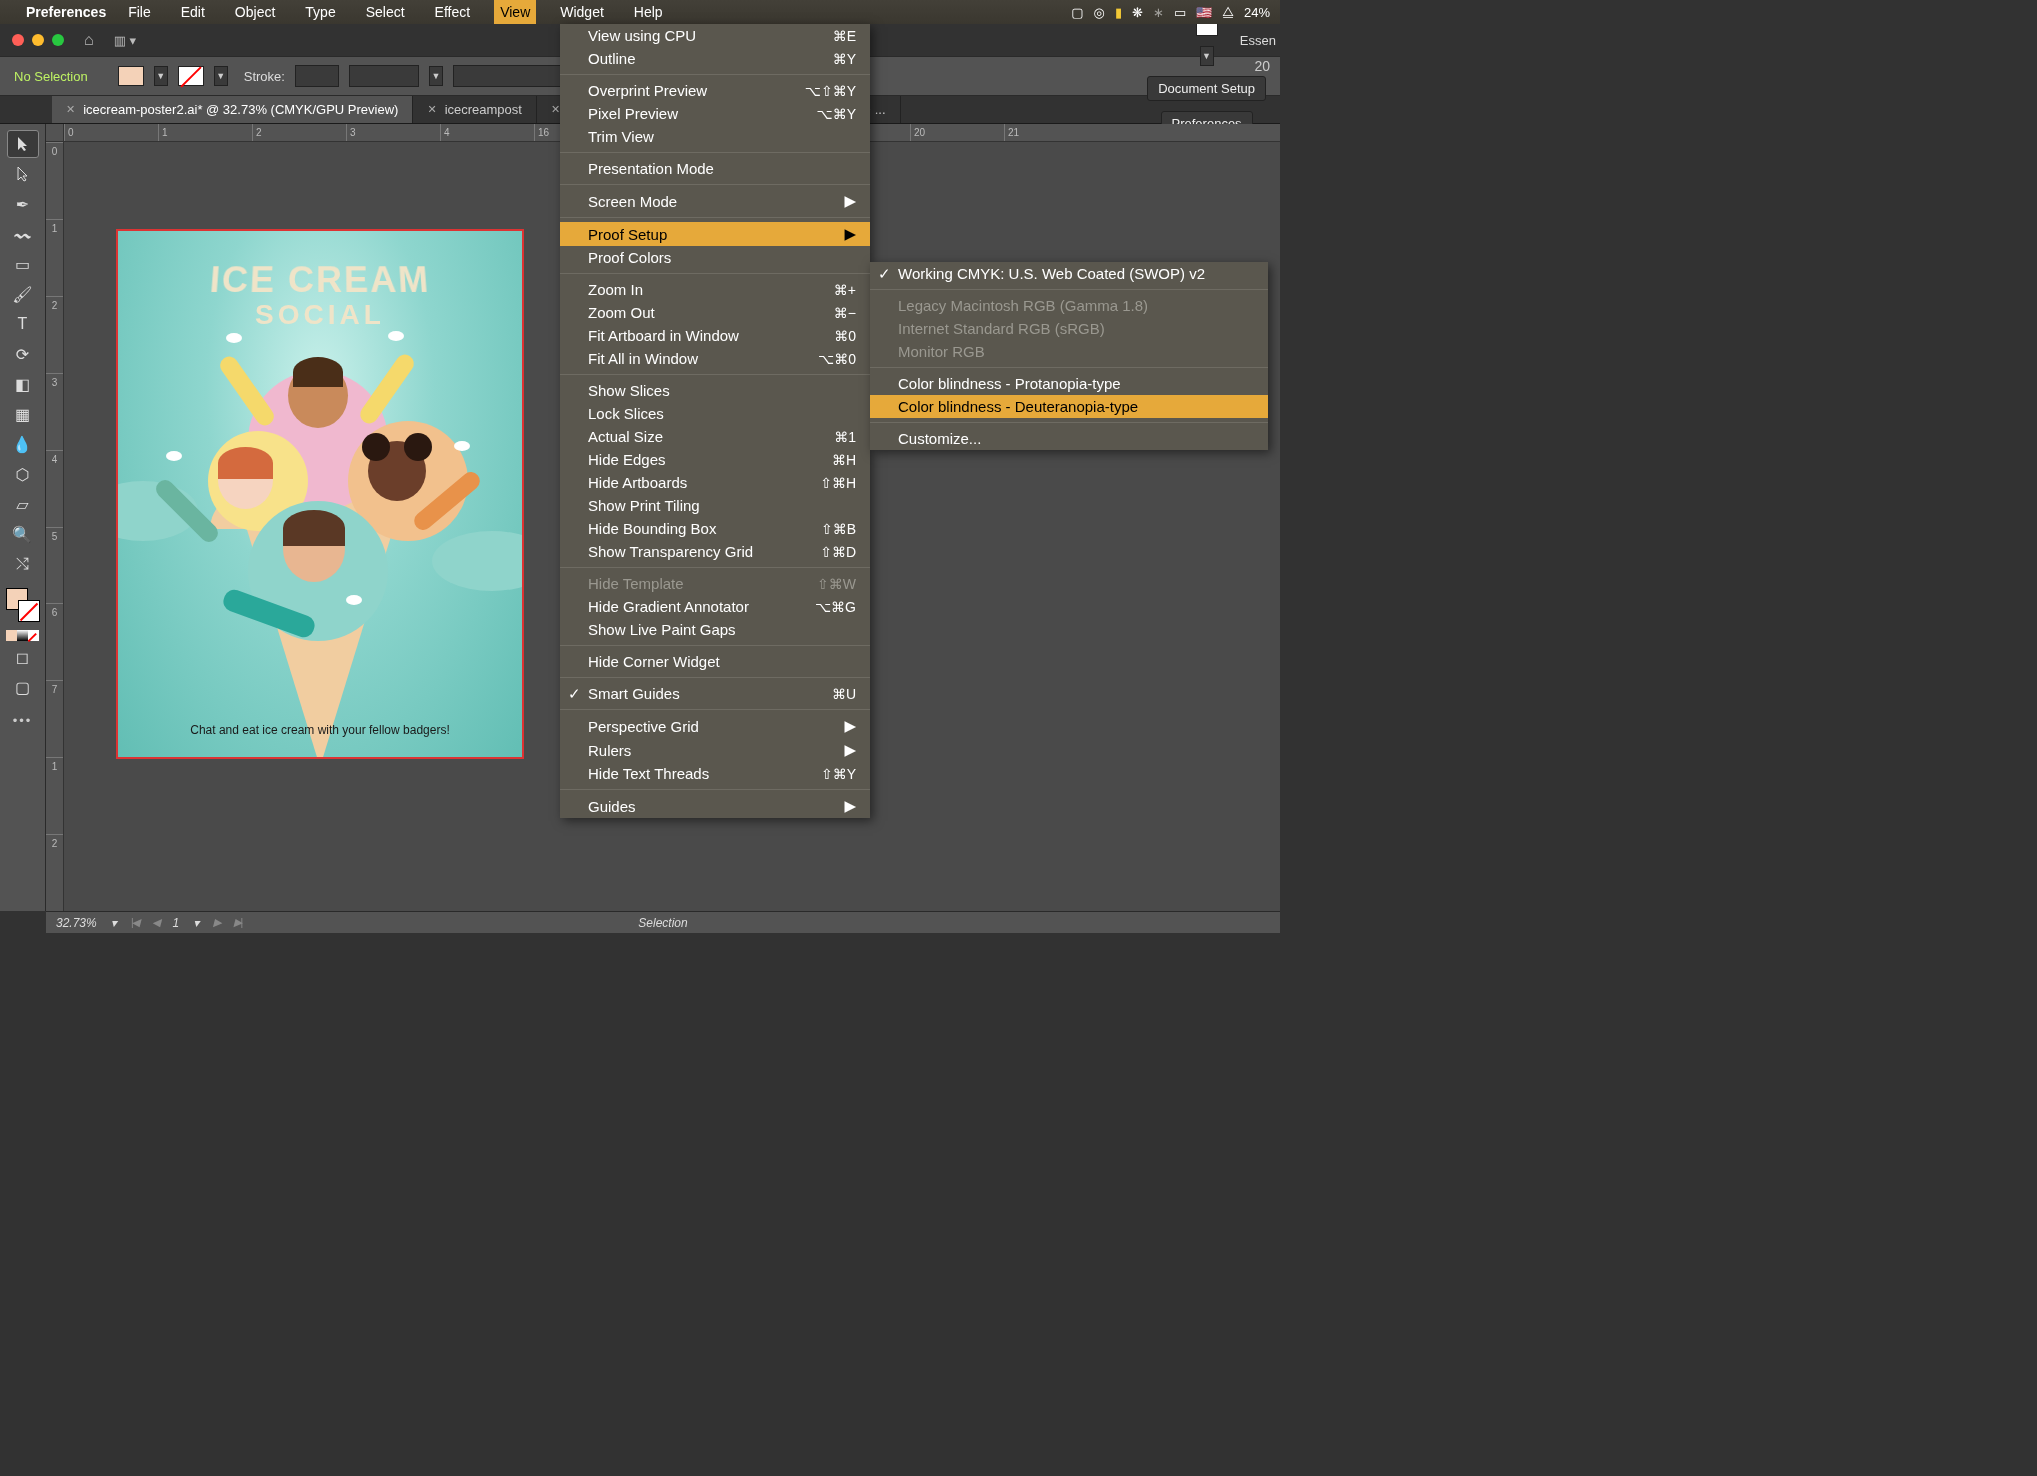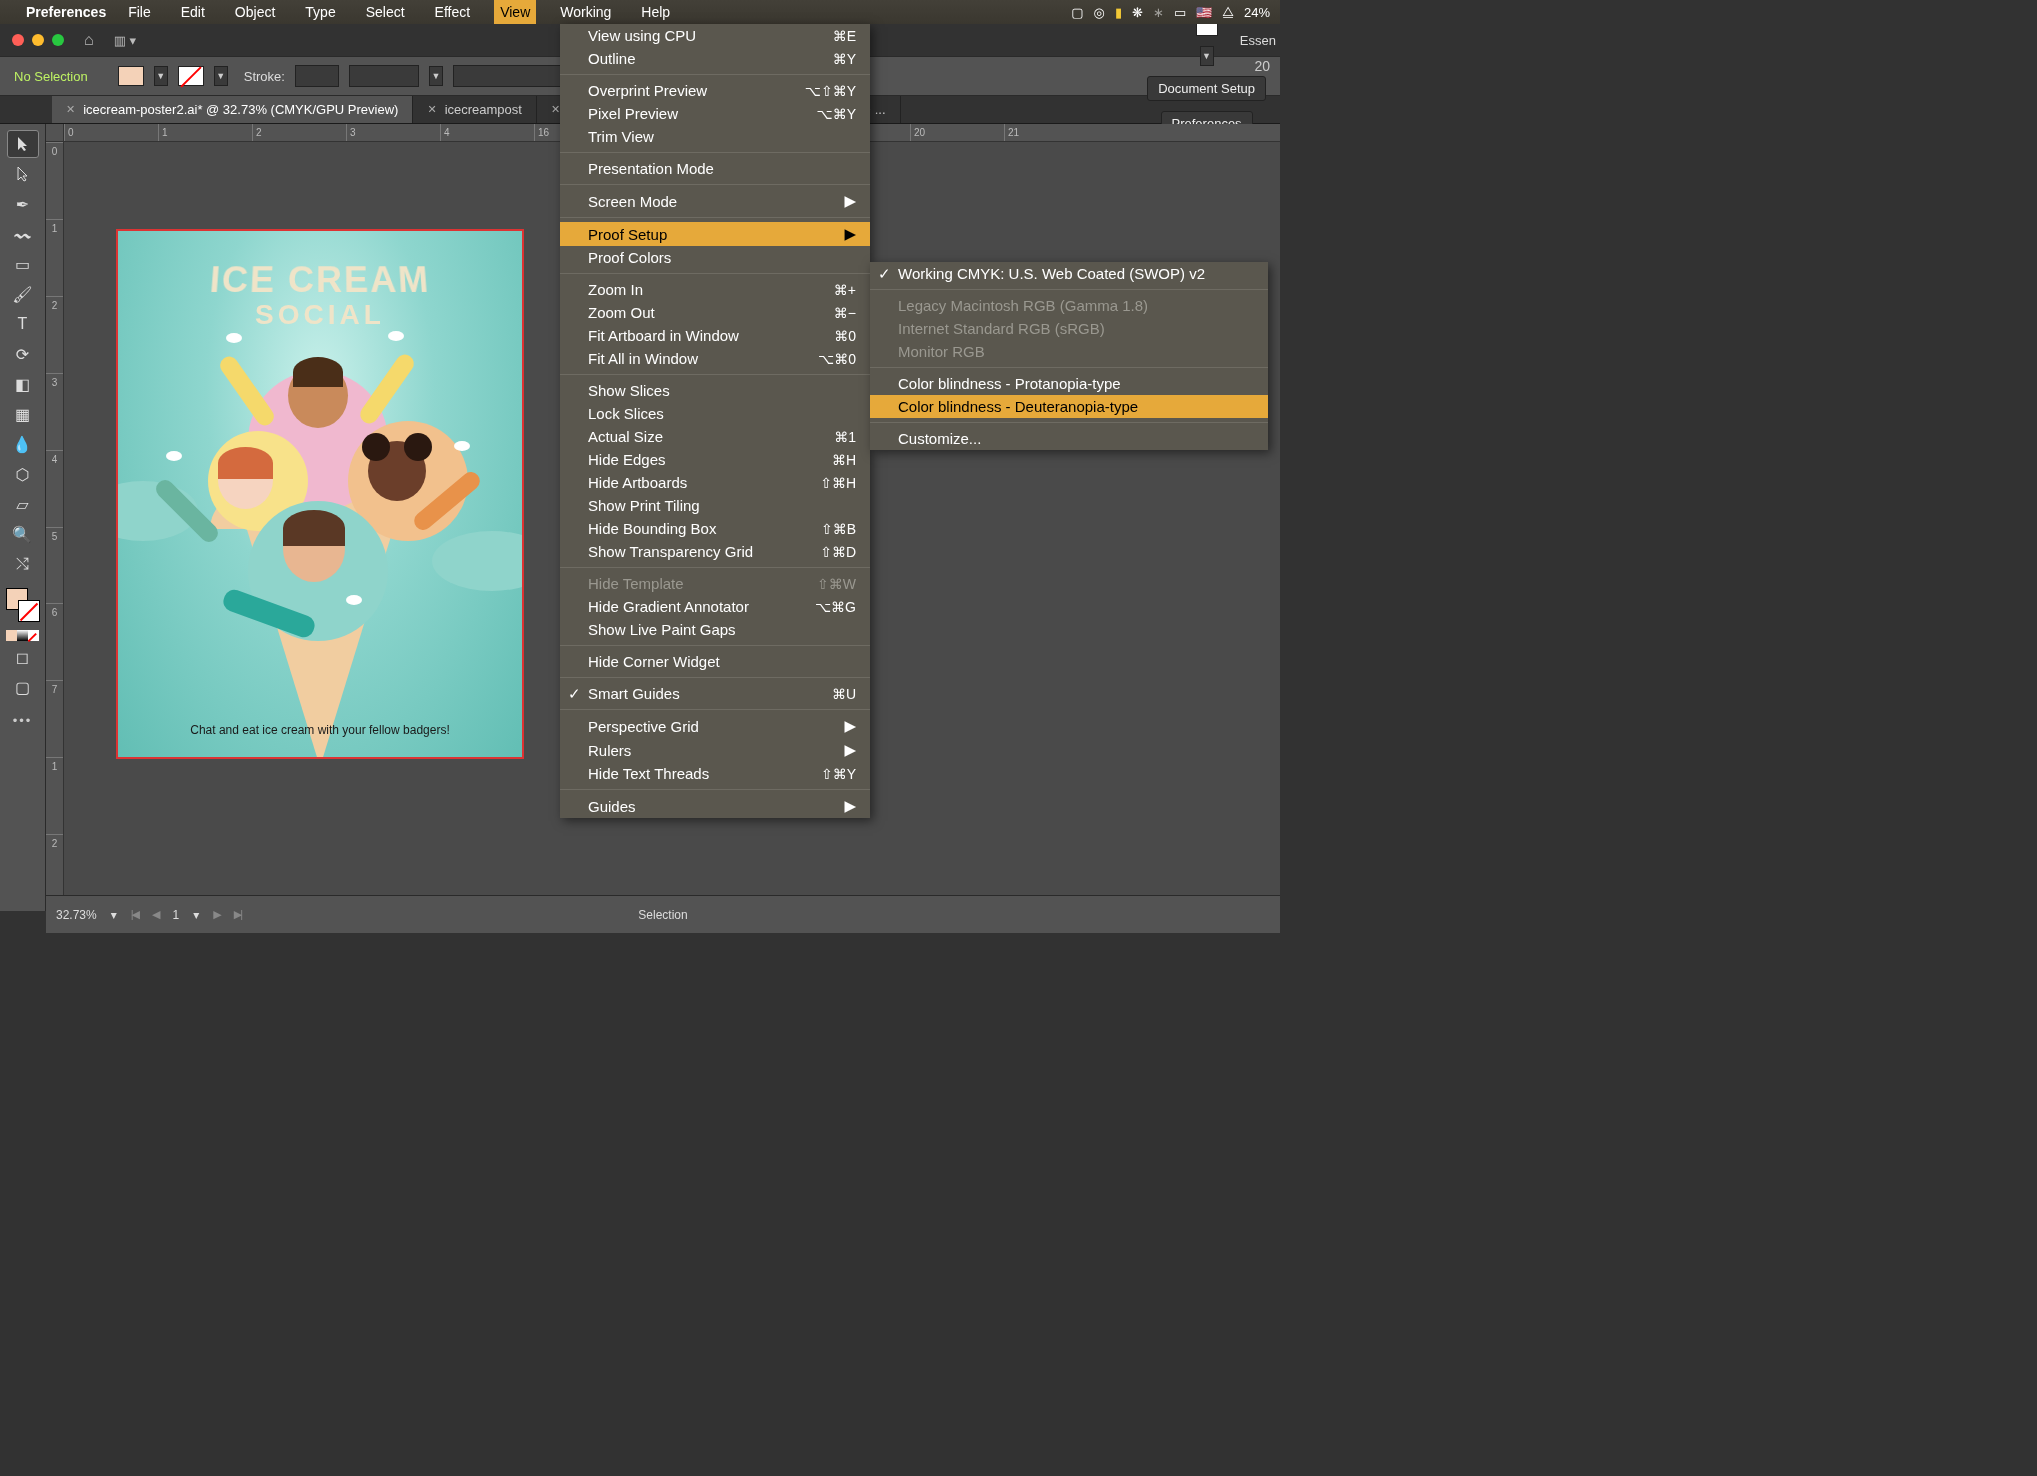--- a/index.html
+++ b/index.html
@@ -120,33 +120,33 @@
 .vmenu hr { border:none; border-top:1px solid #6e6b62; margin:4px 0;}
 
 .submenu { position:absolute; left:870px; top:262px; width:398px; background:#5a574e; box-shadow:3px 3px 10px rgba(0,0,0,.5); color:#fff; font-size:15px; z-index:51;}
 .submenu .row { display:flex; align-items:center; padding:3px 14px 3px 28px; cursor:default; position:relative;}
 .submenu .row.hl { background:#e6a93a; color:#000;}
 .submenu .row.dis { color:#9a9890;}
 .submenu .row .chk { position:absolute; left:8px;}
 .submenu hr { border:none; border-top:1px solid #6e6b62; margin:4px 0;}
 
 
-.status { position:absolute; left:46px; right:0; bottom:0; height:38px; background:#535353; display:flex; align-items:center; padding:0 10px; color:#ddd; font-size:12px; gap:14px; border-top:1px solid #2a2a2a;}
+.status { position:absolute; left:46px; right:0; bottom:0; height:22px; background:#535353; display:flex; align-items:center; padding:0 10px; color:#ddd; font-size:12px; gap:14px; border-top:1px solid #2a2a2a;font-style:italic;}
 .status .navbtn { color:#888; font-size:11px; letter-spacing:-2px;}
 .status .sel { position:absolute; left:50%; transform:translateX(-50%);}
 
 .panel20 { position:absolute; right:10px; top:58px; color:#ccc; font-size:14px;}
 </style>
 </head>
 <body>
 
 <div class="mac-menubar">
   <span class="apple"></span>
   <span class="appname">Preferences</span>
-  <span id="menus"><span class="mitem">File</span><span class="mitem">Edit</span><span class="mitem">Object</span><span class="mitem">Type</span><span class="mitem">Select</span><span class="mitem">Effect</span><span class="mitem active">View</span><span class="mitem">Working</span><span class="mitem">Help</span></span>
+  <span id="menus"><span class="mitem">File</span><span class="mitem">Edit</span><span class="mitem">Object</span><span class="mitem">Type</span><span class="mitem">Select</span><span class="mitem">Effect</span><span class="mitem active">View</span><span class="mitem">Widget</span><span class="mitem">Help</span></span>
   <div class="right">
     <span>▢</span>
     <span>◎</span>
     <span style="color:#f3c936">▮</span>
     <span>❋</span>
     <span style="opacity:.5">∗</span>
     <span>▭</span>
     <span>🇺🇸</span>
     <span>⧋</span>
     <span>24%</span>

